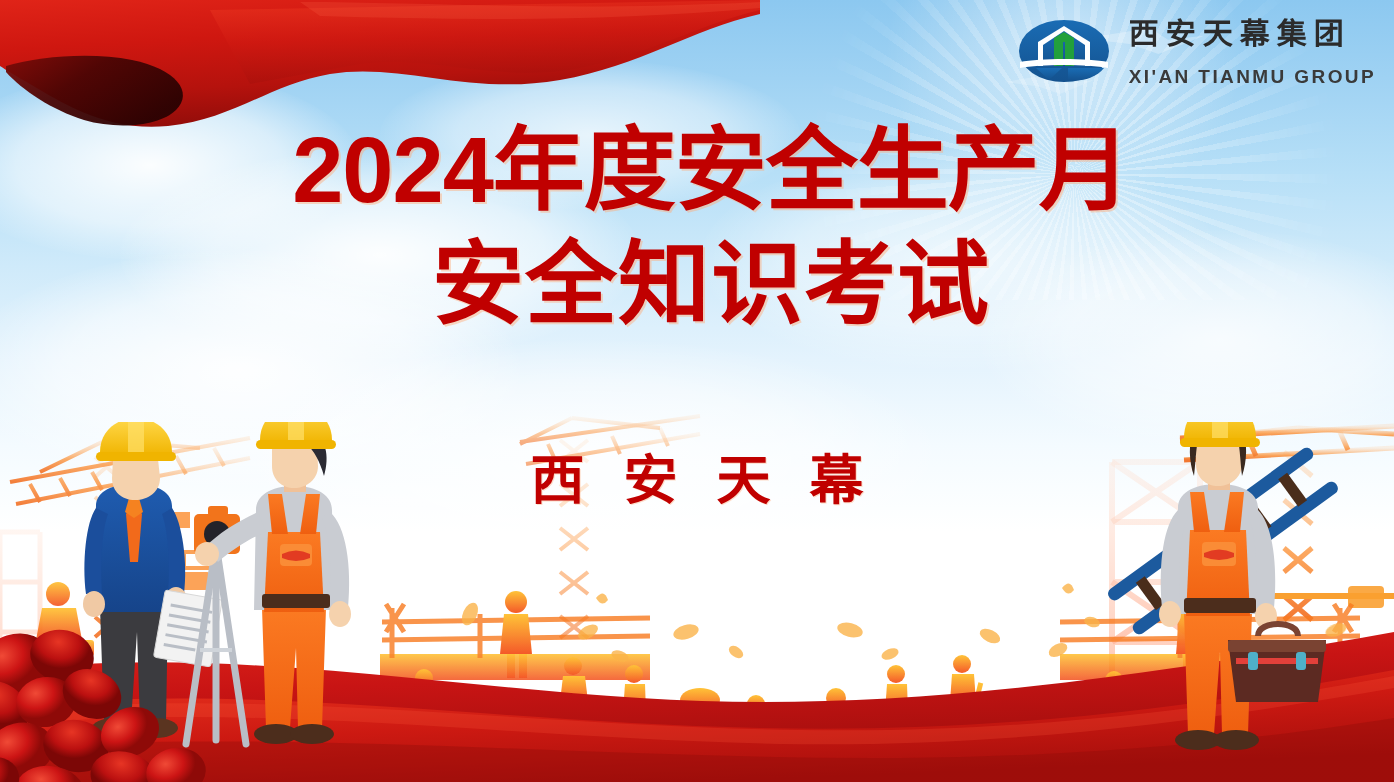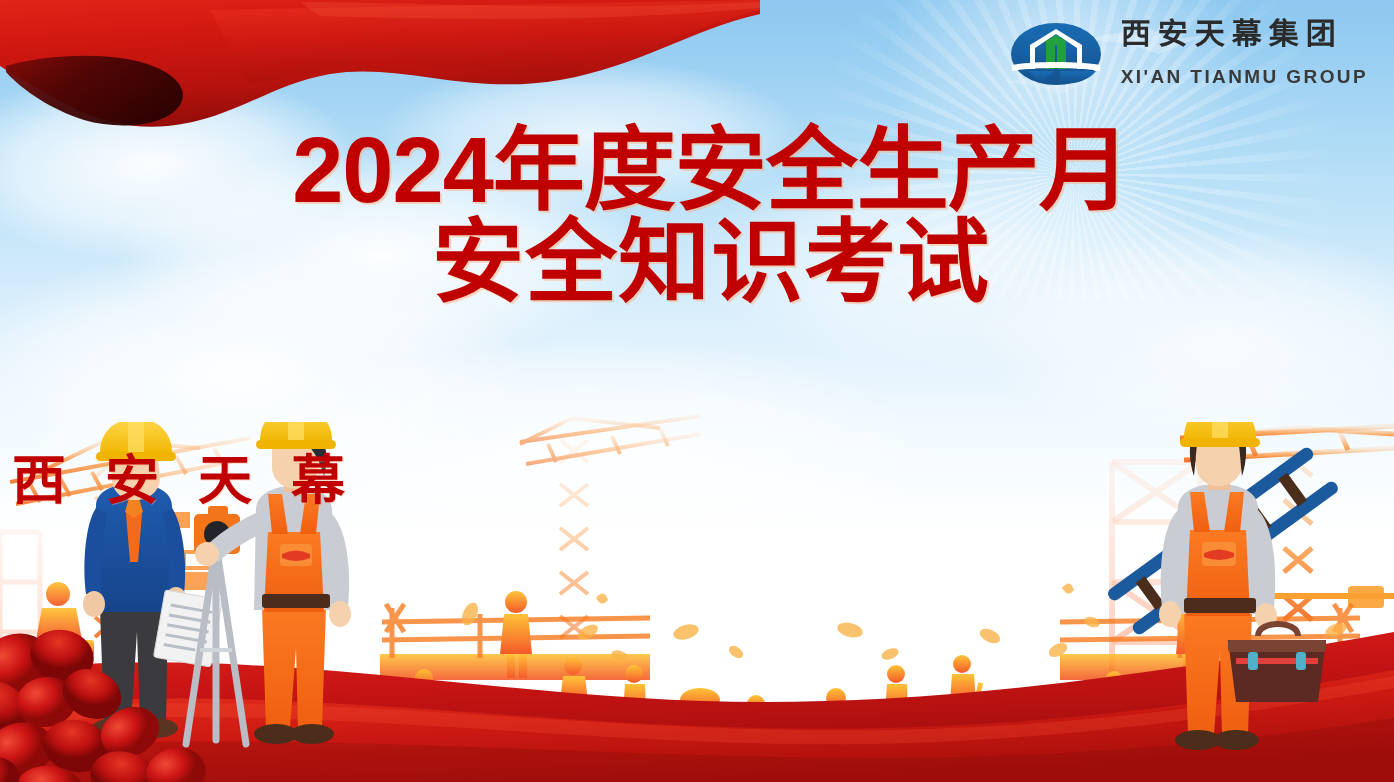--- a/index.html
+++ b/index.html
@@ -88,25 +88,26 @@
     padding-left:28px;
   }
   .title-line1, .title-line2 {
     color:#c00000;
     font-weight:bold;
     line-height:1.0;
     text-shadow: 2px 2px 0 rgba(255,170,120,.45);
     white-space:nowrap;
   }
   .title-line1 { font-size:92px; letter-spacing:-1px; }
-  .title-line2 { font-size:92px; letter-spacing:1px; }
+  .title-line2 { font-size:92px; margin-top:22px; letter-spacing:1px; }
 
   .sub-block {
     position:absolute;
     left:0; right:0; top:452px;
+    text-align:center;
     z-index:20;
   }
   .org-name {
     color:#c00000;
     font-weight:bold;
     font-size:54px;
     letter-spacing:12px;
     line-height:1.05;
     text-indent:12px;
     text-shadow: 1px 1px 0 rgba(255,170,120,.4);
@@ -118,22 +119,22 @@
     font-size:37px;
     margin-top:10px;
     letter-spacing:0px;
     text-shadow: 1px 1px 0 rgba(255,180,130,.45);
     white-space:nowrap;
   }
 
   
   .logo {
     position:absolute;
-    right:26px; top:18px;
-    display:flex; align-items:flex-end; gap:19px;
+    right:18px; top:18px;
+    display:flex; align-items:flex-start; gap:19px;
     z-index:30;
   }
   .logo-mark { width:92px; height:66px; flex:0 0 auto; }
   .logo-text { display:flex; flex-direction:column; gap:1px; }
   .logo-cn {
     font-size:30px; font-weight:bold; color:#2b2b2b;
     letter-spacing:7px; line-height:1.05; white-space:nowrap;
   }
   .logo-en {
     font-size:19px; font-weight:bold; color:#3a3a3a;

